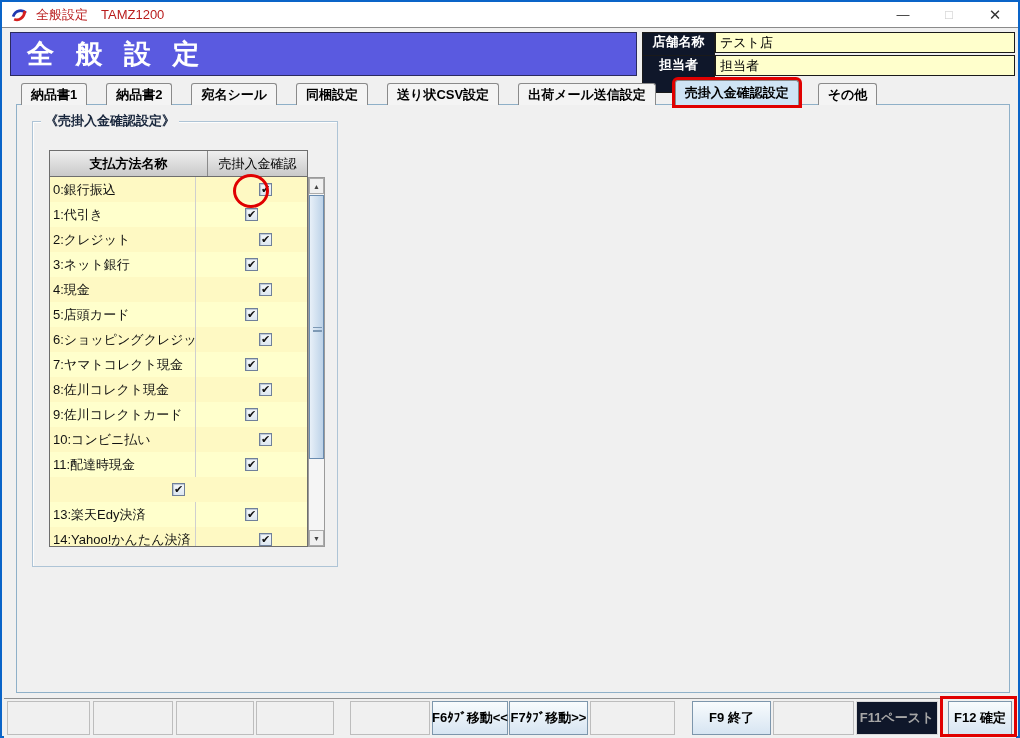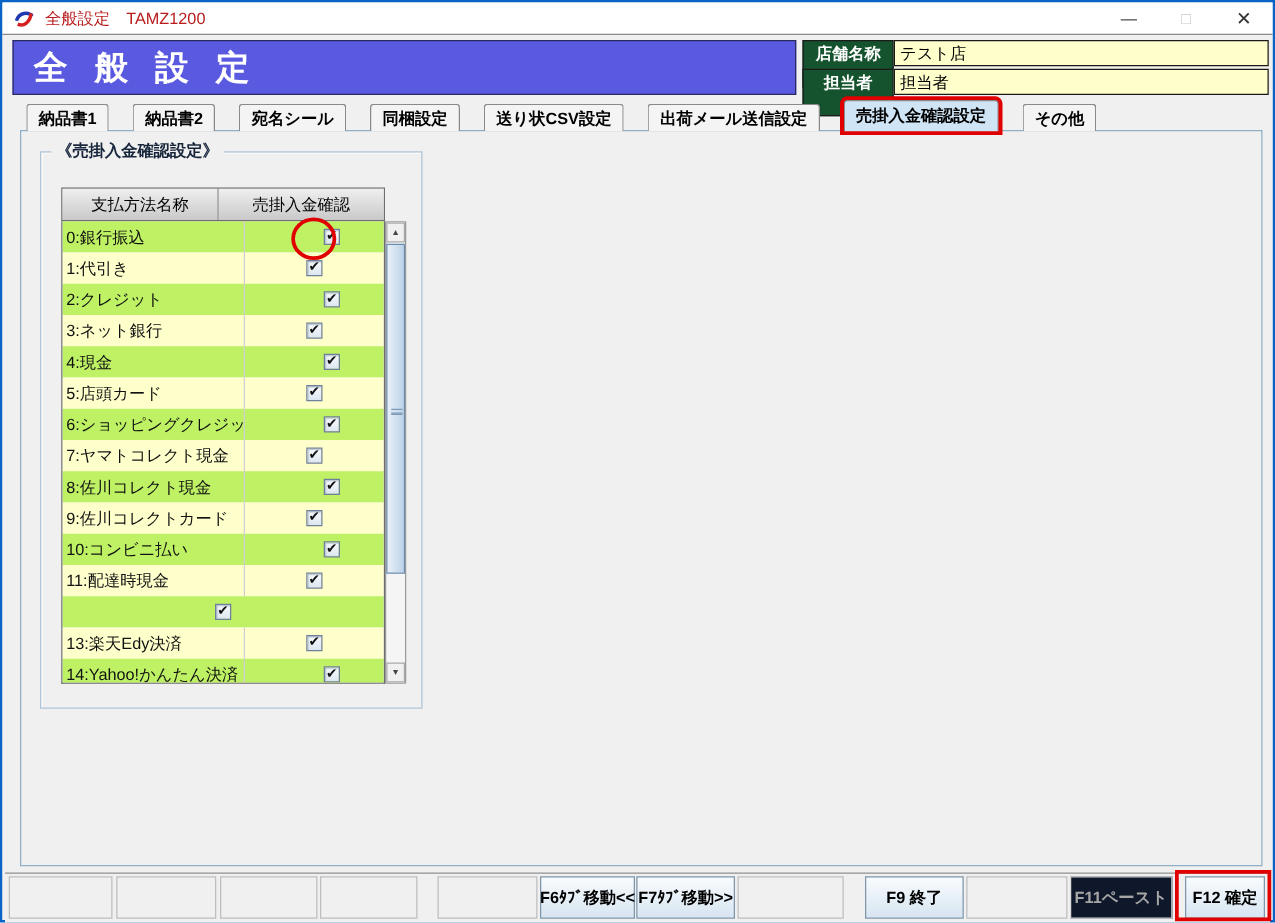--- a/index.html
+++ b/index.html
@@ -20,22 +20,22 @@
   .win-btn.close { font-size:15px; }
 
   
   .client { position:absolute; top:25px; left:0; right:0; bottom:0; background:#f0f0f0;
             border-top:1px solid #8a8a8a; }
 
   
   .banner { position:absolute; left:8px; top:30px; width:627px; height:44px;
             background:#5a5ae0; border:1px solid #2a2a60; color:#fff;
             font-size:27px; font-weight:bold; letter-spacing:7px; line-height:42px; padding-left:16px; }
-  .fld-label { position:absolute; width:73px; height:38px; background:#14532d; border:1px solid #1a1a1a;
-               color:#fff; font-weight:bold; font-size:13px; text-align:center; line-height:19px; }
+  .fld-label { position:absolute; width:73px; height:38px; background:#0f172a; border:1px solid #1a1a1a;
+               color:#fff; font-weight:bold; font-size:13px; text-align:center; line-height:19px;font-family:Liberation Mono, monospace; }
   .fld-value { position:absolute; left:713px; width:300px; height:21px; background:#ffffcc;
                border:1px solid #1a1a1a; font-size:13px; line-height:19px; padding-left:4px; color:#000; }
   .row1 { top:30px; } .row2 { top:53px; }
   .fld-label.row1 { left:640px; } .fld-label.row2 { left:640px; }
 
   
   .tabstrip { position:absolute; left:19px; top:79px; height:24px; display:flex; gap:19px; align-items:flex-end; z-index:3; }
   .tab { height:22px; padding:0 9px; background:#f4f4f4; border:1px solid #8a8a8a; border-bottom:none;
          border-radius:3px 3px 0 0; font-size:13px; font-weight:bold; line-height:21px; color:#000; white-space:nowrap; }
   .tab.selected { background:#cfe4f5; height:25px; line-height:24px;
@@ -49,26 +49,26 @@
   .groupbox { position:absolute; left:30px; top:119px; width:306px; height:446px;
               border:1px solid #aec4d6; box-shadow:inset 1px 1px 0 #fdfdfd; }
   .groupbox-legend { position:absolute; top:-10px; left:8px; background:#f0f0f0; padding:0 4px;
                      font-size:13px; font-weight:bold; color:#18263c; }
 
   
   .tbl { position:absolute; left:47px; top:148px; width:276px; }
   .tbl-header { display:flex; height:27px; border:1px solid #6e6e6e; width:259px; background:#dcdcdc; }
   .th { background:linear-gradient(#efefef,#c9c9c9); font-size:13px; color:#000;
         display:flex; align-items:center; justify-content:center; height:100%; }
-  .th.c1 { width:125px; border-right:1px solid #8a8a8a; }
+  .th.c1 { width:158px; border-right:1px solid #8a8a8a;font-weight:bold; }
   .th.c2 { flex:1; }
   .tbl-body { position:relative; width:259px; height:370px; overflow:hidden;
               border-left:1px solid #6e6e6e; border-right:1px solid #6e6e6e; border-bottom:1px solid #6e6e6e; }
   .trow { display:flex; height:25px; }
-  .trow.even { background:#bef264;gap:28px; }
+  .trow.even { background:#fef9c3;gap:28px; }
   .trow.odd { background:#ffffcc; }
   .rname { width:146px; font-size:13px; color:#111; padding-left:3px; line-height:25px;
            border-right:1px solid #cfcfcf; white-space:nowrap; overflow:hidden; }
   .ccell { flex:1; display:flex; align-items:center; justify-content:center; }
   .cb { width:13px; height:13px; border:1px solid #70809a; background:linear-gradient(#f7fafc,#dde7f1);
         font-size:11px; font-weight:bold; color:#111; line-height:11px; text-align:center;
         box-shadow:inset 1px 1px 1px #b8c4d2; }
 
   
   .vscroll { position:absolute; left:306px; top:175px; width:17px; height:370px; background:#f5f5f5;

